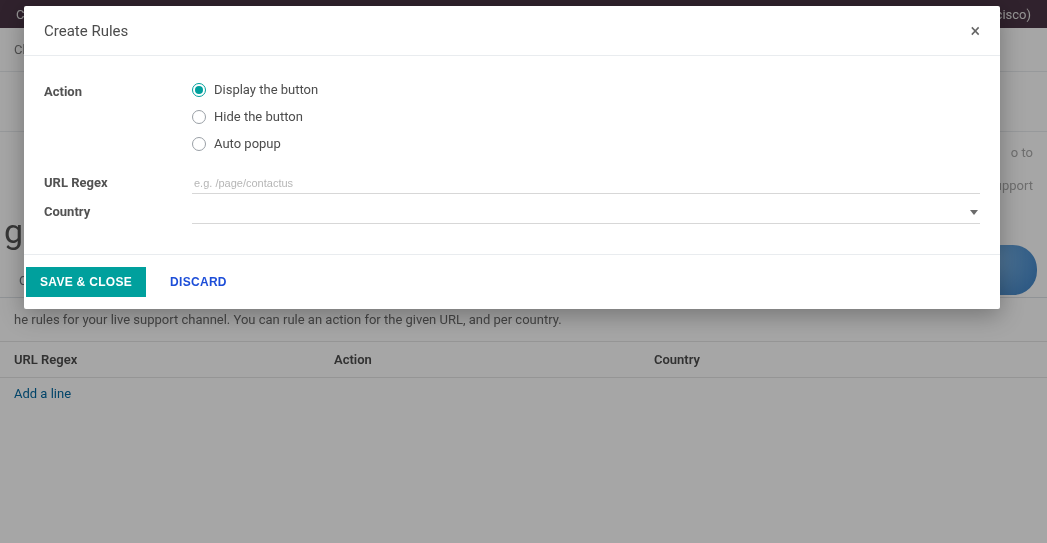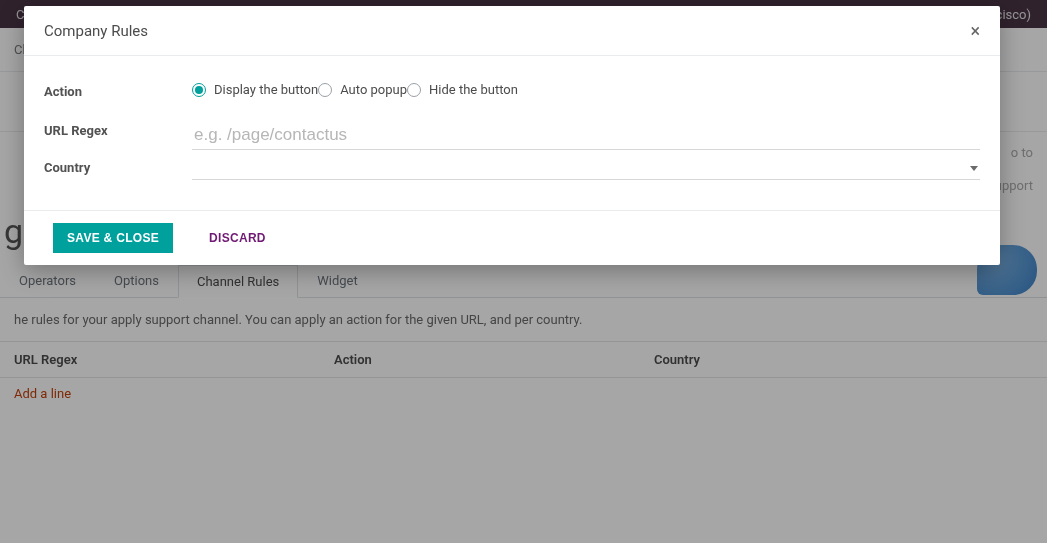--- a/index.html
+++ b/index.html
@@ -67,21 +67,21 @@
     border-top:1px solid #e5e5e5;
     border-bottom:1px solid #e5e5e5;
     background:#fff;
   }
   .table-row {
     display:flex; padding: 8px 14px; background:#fff;
   }
   .col-url { width: 320px;}
   .col-action { width: 320px;}
   .col-country { flex:1;}
-  .link { color:#c2410c; cursor:pointer;}
+  .link { color:#0369a1; cursor:pointer;}
   .speech-icon {
     position:absolute; right:10px; top:245px; width:60px; height:50px;
     background: radial-gradient(circle at 30% 30%, #7db6e8, #3a7fc3);
     border-radius: 24px 24px 24px 6px;
   }
   
   .overlay {
     position:absolute; inset:0;
     background: rgba(0,0,0,0.35);
   }
@@ -108,59 +108,59 @@
     margin-bottom: 8px;
   }
   .form-label {
     width: 148px;
     font-weight:700;
     color:#525252;
     font-size:13px;
     padding-top:2px;
   }
   .form-field { flex:1; }
-  .radio-group { display:flex; flex-direction:row; }
+  .radio-group { display:flex; flex-direction:column; gap: 12px;}
   .radio-item { display:flex; align-items:center; gap:8px; color:#4c4c4c;}
   .radio {
     width:14px; height:14px; border-radius:50%;
     border:1px solid #9aa0a6;
     display:inline-flex; align-items:center; justify-content:center;
     background:#fff;
   }
   .radio.selected { border-color:#00a09d;}
   .radio.selected::after {
     content:""; width:8px; height:8px; border-radius:50%; background:#00a09d;
   }
   .text-input {
     width:100%; border:none; border-bottom:1px solid #d7d7d7;
-    font-size:17px; padding:4px 2px; color:#ec4899;
+    font-size:11px; padding:4px 2px; color:#ec4899;
     outline:none;
   }
   .text-input::placeholder { color:#b6b6b6;}
   .select-input {
     width:100%; border:none; border-bottom:1px solid #d7d7d7;
     font-size:13px; padding:4px 2px; color:#4c4c4c;
     display:flex; justify-content:space-between; align-items:center;
     min-height: 22px;
   }
   .caret {
     width:0; height:0; border-left:4px solid transparent; border-right:4px solid transparent;
     border-top:5px solid #6b6b6b;
   }
   .modal-footer {
-    padding: 12px 29px;
+    padding: 12px 2px;
     border-top:1px solid #e9ecef;
-    display:flex; gap:22px; align-items:center;
+    display:flex; gap:10px; align-items:center;
   }
   .btn {
     border:none; padding: 8px 14px; font-size:12px; font-weight:700;
     letter-spacing:0.3px; cursor:pointer; text-transform:uppercase;
   }
   .btn-primary { background:#00a09d; color:#fff;}
-  .btn-link { background:transparent; color:#701a75;}
+  .btn-link { background:transparent; color:#1d4ed8;}
 </style>
 </head>
 <body>
 
 <div class="backdrop">
   <div class="top-nav">
     <span>Channels</span>
     <span>Visitors</span>
     <span>Report</span>
     <span>Configuration</span>
@@ -184,58 +184,58 @@
   <div class="speech-icon"></div>
 
   <div class="tabs">
     <div class="tab">Operators</div>
     <div class="tab">Options</div>
     <div class="tab active">Channel Rules</div>
     <div class="tab">Widget</div>
   </div>
 
   <div class="tab-content">
-    <div>he rules for your apply support channel. You can apply an action for the given URL, and per country.</div>
+    <div>he rules for your live support channel. You can rule an action for the given URL, and per country.</div>
   </div>
 
   <div class="table-head">
     <div class="col-url">URL Regex</div>
     <div class="col-action">Action</div>
     <div class="col-country">Country</div>
   </div>
   <div class="table-row">
     <span class="link">Add a line</span>
   </div>
 </div>
 
 <div class="overlay">
   <div class="modal">
 
     <div class="modal-header">
-      <span>Company Rules</span>
+      <span>Create Rules</span>
       <span class="close-x">×</span>
     </div>
 
     <div class="modal-body">
 
       <div class="form-row">
         <div class="form-label">Action</div>
         <div class="form-field">
           <div class="radio-group">
             <label class="radio-item">
               <span class="radio selected"></span>
               <span>Display the button</span>
             </label>
             <label class="radio-item">
               <span class="radio"></span>
-              <span>Auto popup</span>
+              <span>Hide the button</span>
             </label>
             <label class="radio-item">
               <span class="radio"></span>
-              <span>Hide the button</span>
+              <span>Auto popup</span>
             </label>
           </div>
         </div>
       </div>
 
       <div style="height:14px"></div>
 
       <div class="form-row">
         <div class="form-label">URL Regex</div>
         <div class="form-field">

